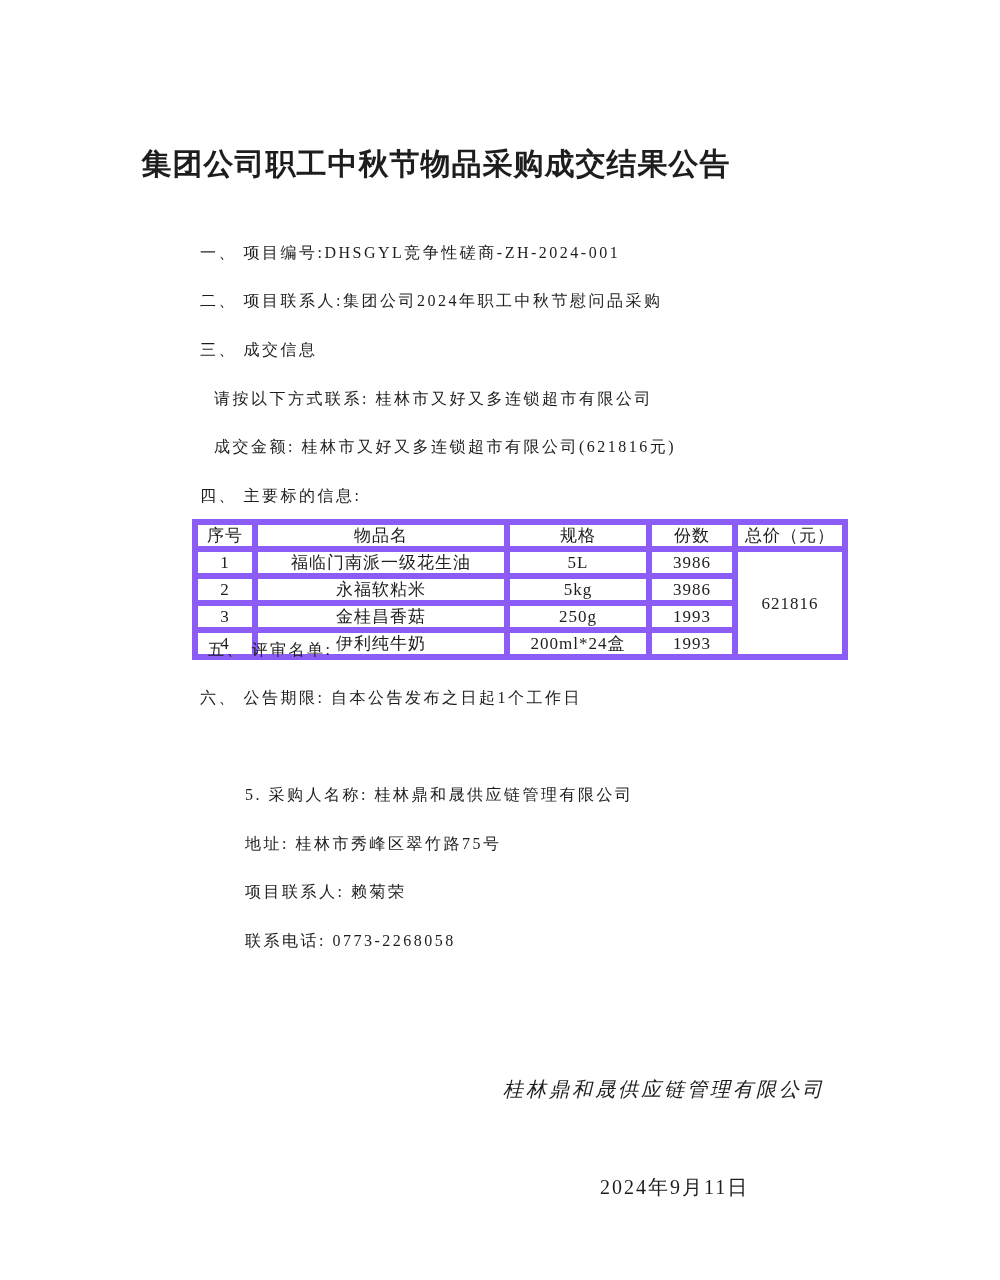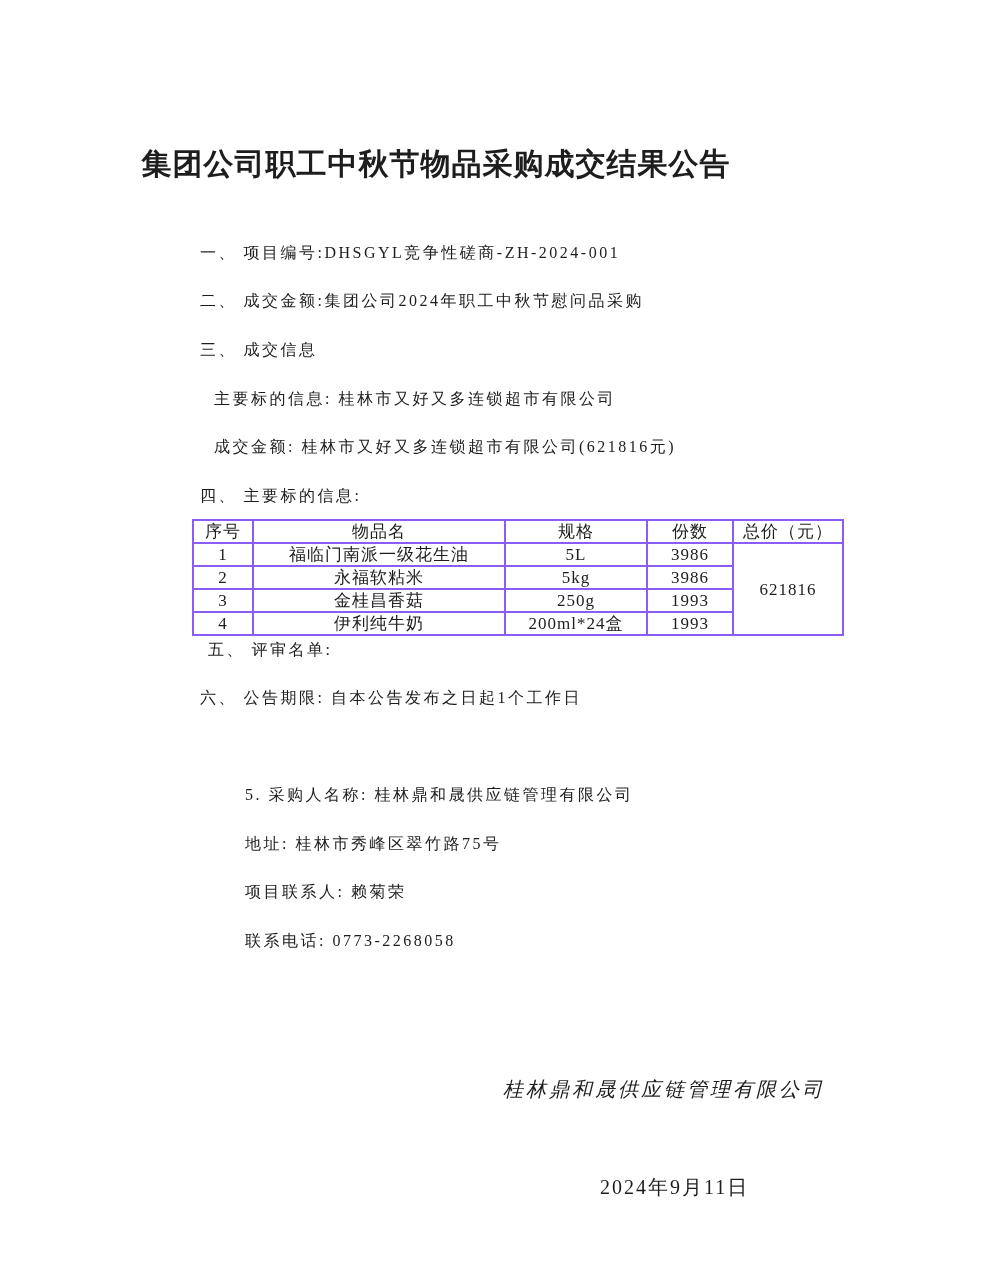--- a/index.html
+++ b/index.html
@@ -23,21 +23,21 @@
     letter-spacing:2.5px;
     white-space:nowrap;
   }
   .goods {
     position:absolute; top:519px; left:192px;
     border-collapse:collapse; table-layout:fixed;
     border:2px solid #2a2a2a;
     font-size:17px;
   }
   .goods th, .goods td {
-    border:2px solid #8b5cf6;
+    border:6px solid #8b5cf6;
     text-align:center; vertical-align:middle;
     padding:0; height:21px; line-height:21px;
     font-weight:normal; letter-spacing:1px;
     overflow:hidden; white-space:nowrap;
   }
   .sig {
     position:absolute;
     font-size:20px; line-height:23px;
     white-space:nowrap;
   }
@@ -46,25 +46,25 @@
 </style>
 </head>
 <body>
 
 <div class="page">
 
   <h1 class="title">集团公司职工中秋节物品采购成交结果公告</h1>
 
   <div class="ln" style="top:241px;left:200px">一、 项目编号:DHSGYL竞争性磋商-ZH-2024-001</div>
 
-  <div class="ln" style="top:289px;left:200px">二、 成交金额:集团公司2024年职工中秋节慰问品采购</div>
+  <div class="ln" style="top:289px;left:200px">二、 项目联系人:集团公司2024年职工中秋节慰问品采购</div>
 
   <div class="ln" style="top:338px;left:200px">三、 成交信息</div>
 
-  <div class="ln" style="top:387px;left:214px">主要标的信息: 桂林市又好又多连锁超市有限公司</div>
+  <div class="ln" style="top:387px;left:214px">请按以下方式联系: 桂林市又好又多连锁超市有限公司</div>
 
   <div class="ln" style="top:435px;left:214px">成交金额: 桂林市又好又多连锁超市有限公司(621816元)</div>
 
   <div class="ln" style="top:484px;left:200px">四、 主要标的信息:</div>
 
   <table class="goods">
     <colgroup>
       <col style="width:60px">
       <col style="width:252px">
       <col style="width:142px">

